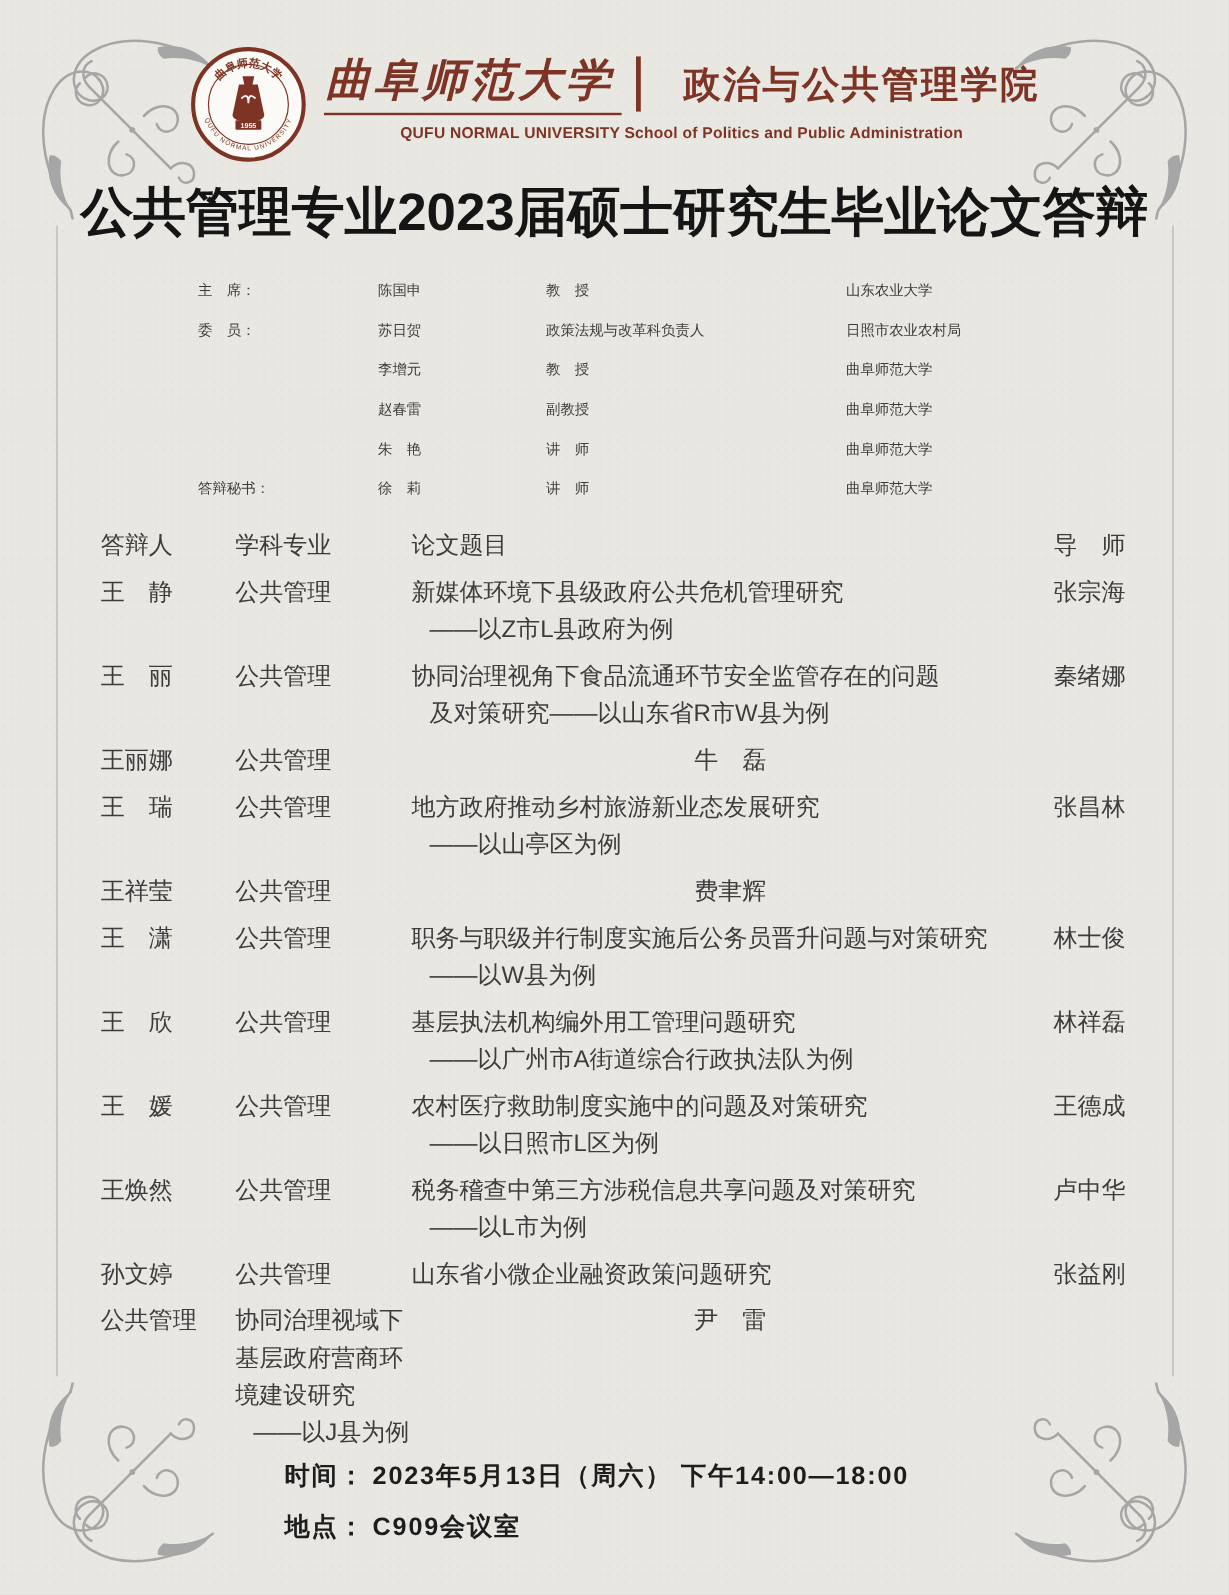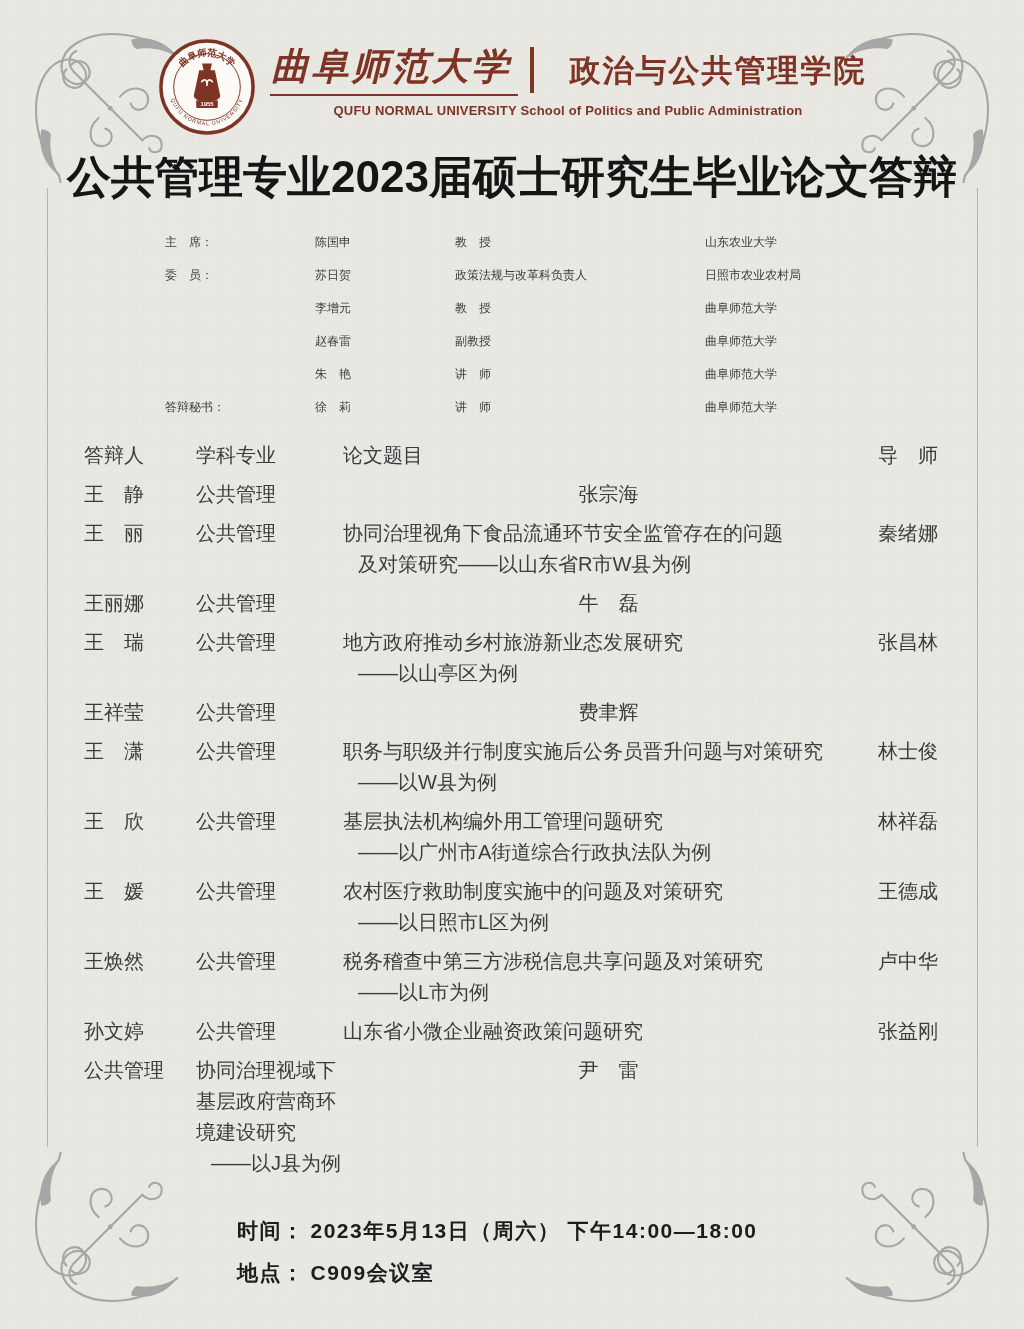--- a/index.html
+++ b/index.html
@@ -206,20 +206,24 @@
     <div class="r-row">
       <span>答辩人</span>
       <span>学科专业</span>
       <span>论文题目</span>
       <span class="r-adv">导　师</span>
     </div>
 
     <div class="r-row">
       <span class="r-cand">王　静</span>
       <span class="r-major">公共管理</span>
+      <div class="r-thesis">
+        <div class="t1">新媒体环境下县级政府公共危机管理研究</div>
+        <div class="t2">——以Z市L县政府为例</div>
+      </div>
       <span class="r-adv">张宗海</span>
     </div>
 
     <div class="r-row">
       <span class="r-cand">王　丽</span>
       <span class="r-major">公共管理</span>
       <div class="r-thesis">
         <div class="t1">协同治理视角下食品流通环节安全监管存在的问题</div>
         <div class="t2">及对策研究——以山东省R市W县为例</div>
       </div>

